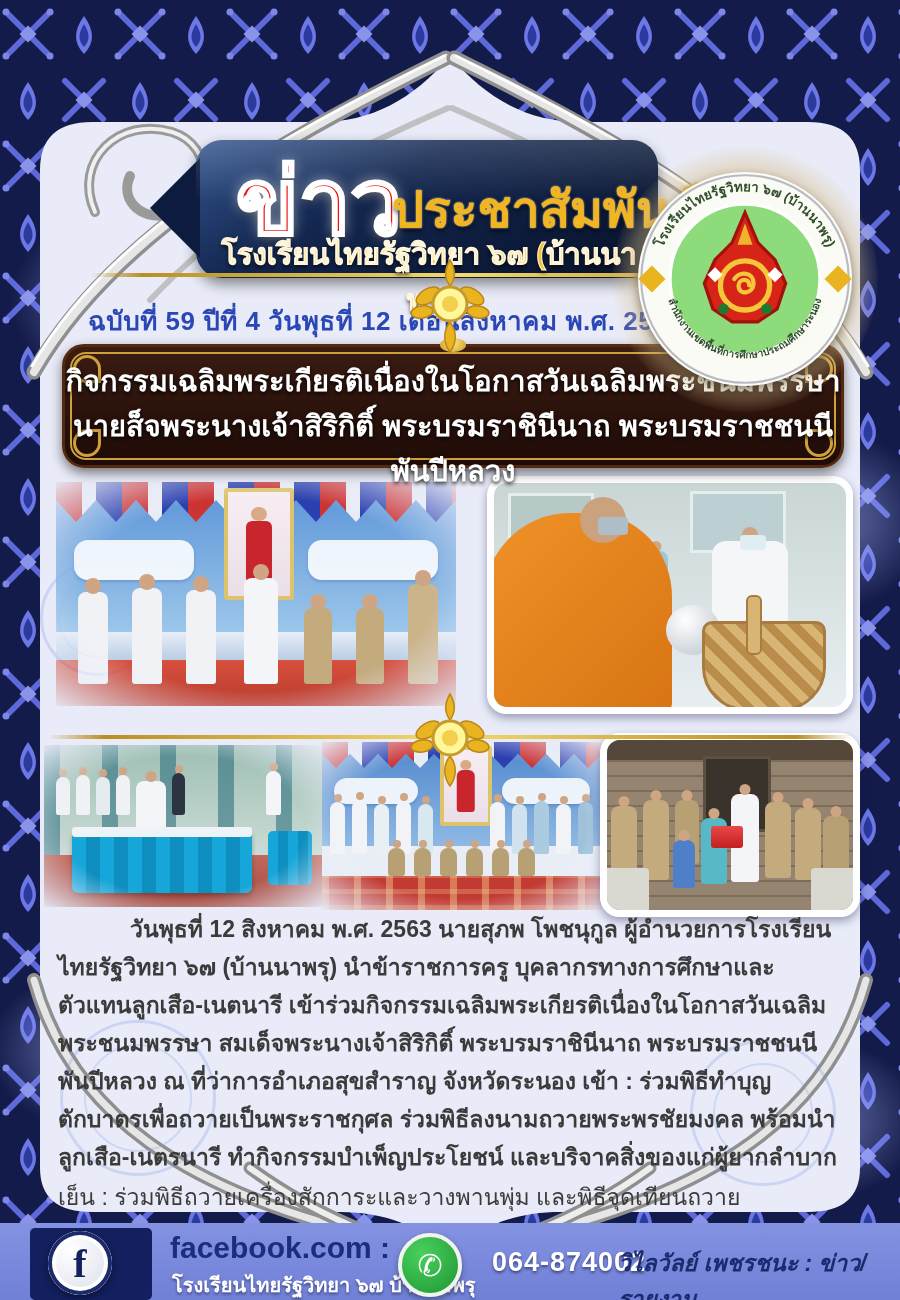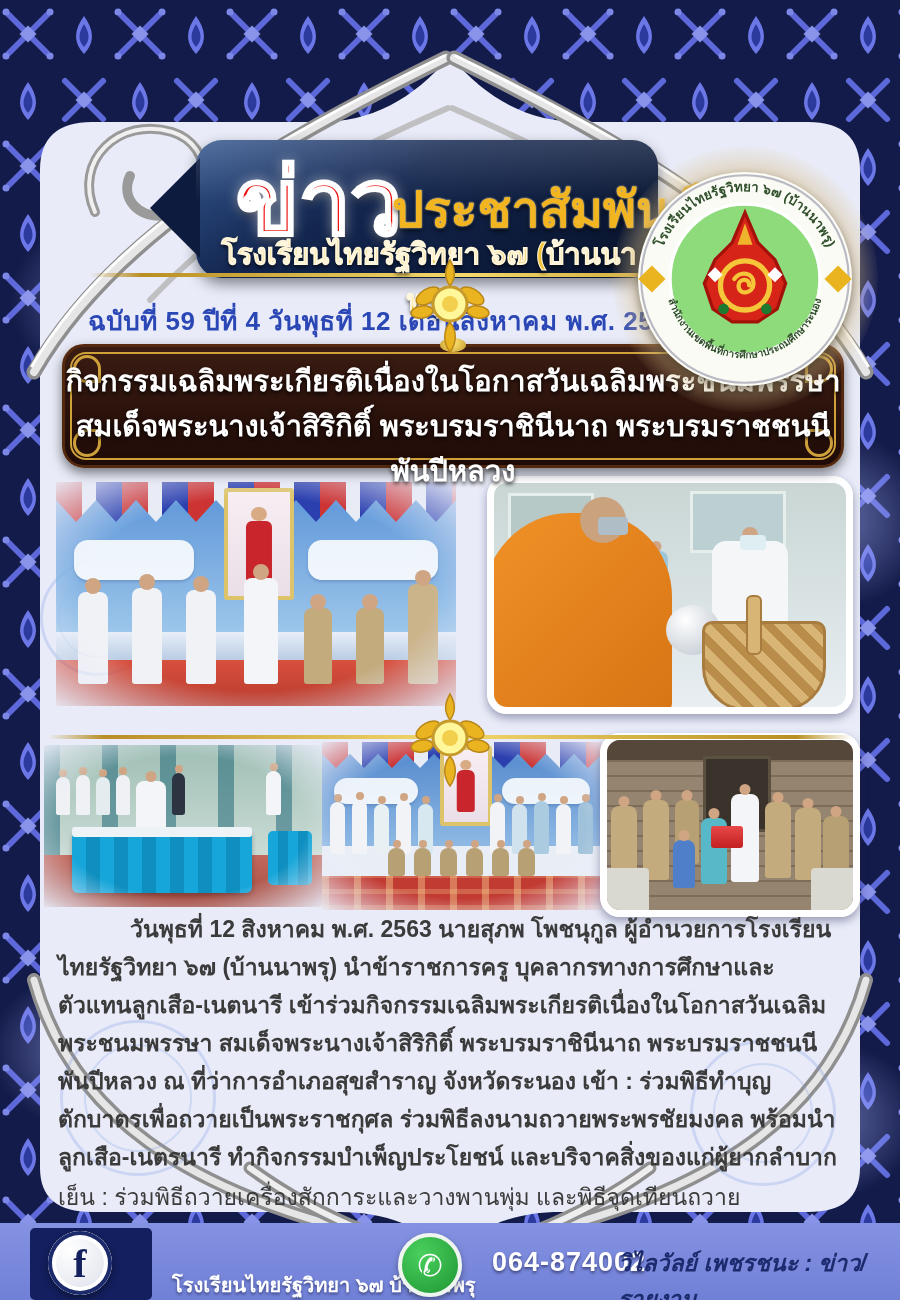--- a/index.html
+++ b/index.html
@@ -241,21 +241,21 @@
 
   <div class="abs title-box">
     <div class="title-inner"></div>
     <div class="title-bump"></div>
     <span class="tcorner" style="left:8px;top:8px;transform:rotate(-90deg);"></span>
     <span class="tcorner" style="right:8px;top:8px;"></span>
     <span class="tcorner" style="left:8px;bottom:8px;transform:rotate(180deg);"></span>
     <span class="tcorner" style="right:8px;bottom:8px;transform:rotate(90deg);"></span>
     <div class="title-text">
       <div>กิจกรรมเฉลิมพระเกียรติเนื่องในโอกาสวันเฉลิมพระชนมพรรษา</div>
-      <div>สมเด็จพระนางเจ้าสิริกิติ์ พระบรมราชินีนาถ พระบรมราชชนนีพันปีหลวง</div>
+      <div>นายส็จพระนางเจ้าสิริกิติ์ พระบรมราชินีนาถ พระบรมราชชนนีพันปีหลวง</div>
     </div>
   </div>
 
   <div class="abs photo feather" style="left:56px;top:482px;width:400px;height:224px;background:#e8eef6;">
     <div class="abs" style="left:0;top:0;width:100%;height:150px;background:linear-gradient(#5a93d8,#9cc6ea);"></div>
     <div class="abs bunting zigzag" style="left:0;top:0;width:100%;height:40px;"></div>
     <div class="abs cloud" style="left:18px;top:58px;width:120px;height:40px;"></div>
     <div class="abs cloud" style="right:18px;top:58px;width:130px;height:40px;"></div>
     <div class="abs portrait" style="left:168px;top:6px;width:62px;height:104px;"></div>
     <div class="abs" style="left:0;top:150px;width:100%;height:28px;background:linear-gradient(#e8eef8,#b9cde4);"></div>
@@ -358,19 +358,20 @@
   <div class="abs body-text">
     <p>วันพุธที่ 12 สิงหาคม พ.ศ. 2563 นายสุภพ  โพชนุกูล ผู้อำนวยการโรงเรียนไทยรัฐวิทยา ๖๗ (บ้านนาพรุ) นำข้าราชการครู บุคลากรทางการศึกษาและตัวแทนลูกเสือ-เนตนารี เข้าร่วมกิจกรรมเฉลิมพระเกียรติเนื่องในโอกาสวันเฉลิมพระชนมพรรษา สมเด็จพระนางเจ้าสิริกิติ์ พระบรมราชินีนาถ พระบรมราชชนนีพันปีหลวง  ณ ที่ว่าการอำเภอสุขสำราญ จังหวัดระนอง  เข้า :  ร่วมพิธีทำบุญตักบาตรเพื่อถวายเป็นพระราชกุศล  ร่วมพิธีลงนามถวายพระพรชัยมงคล พร้อมนำลูกเสือ-เนตรนารี ทำกิจกรรมบำเพ็ญประโยชน์ และบริจาคสิ่งของแก่ผู้ยากลำบาก</p>
     <div class="body-center">เย็น : ร่วมพิธีถวายเครื่องสักการะและวางพานพุ่ม และพิธีจุดเทียนถวาย</div>
     <div class="body-center">พระพรชัยมงคล</div>
   </div>
 
   <div class="abs footer">
     <div class="fb-tile">
       <div class="fb-circle">f</div>
     </div>
+    <div class="fb-label">facebook.com :</div>
     <div class="fb-page">โรงเรียนไทยรัฐวิทยา ๖๗ บ้านนาพรุ</div>
     <div class="wa-circle">✆</div>
     <div class="phone-number">064-874002</div>
     <div class="reporter">วิไลวัลย์  เพชรชนะ : ข่าว/รายงาน</div>
   </div>
 
 </div>
 
 </body></html>

